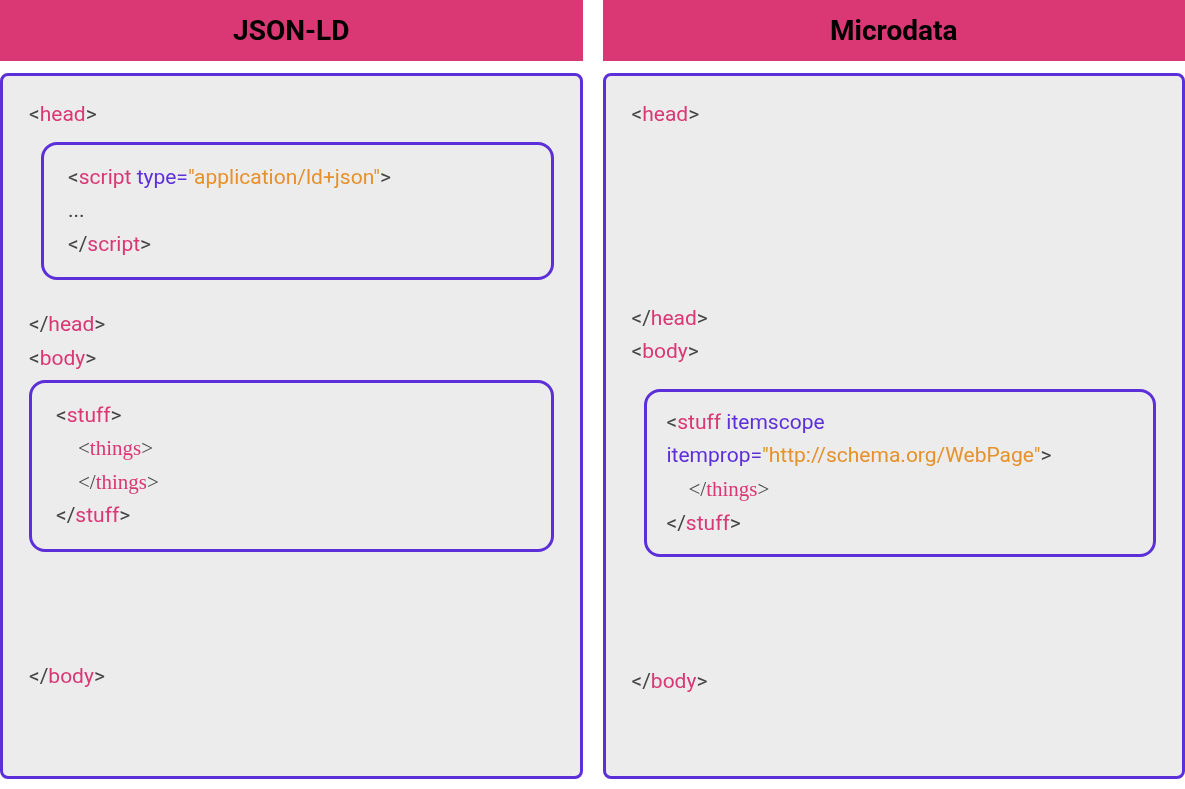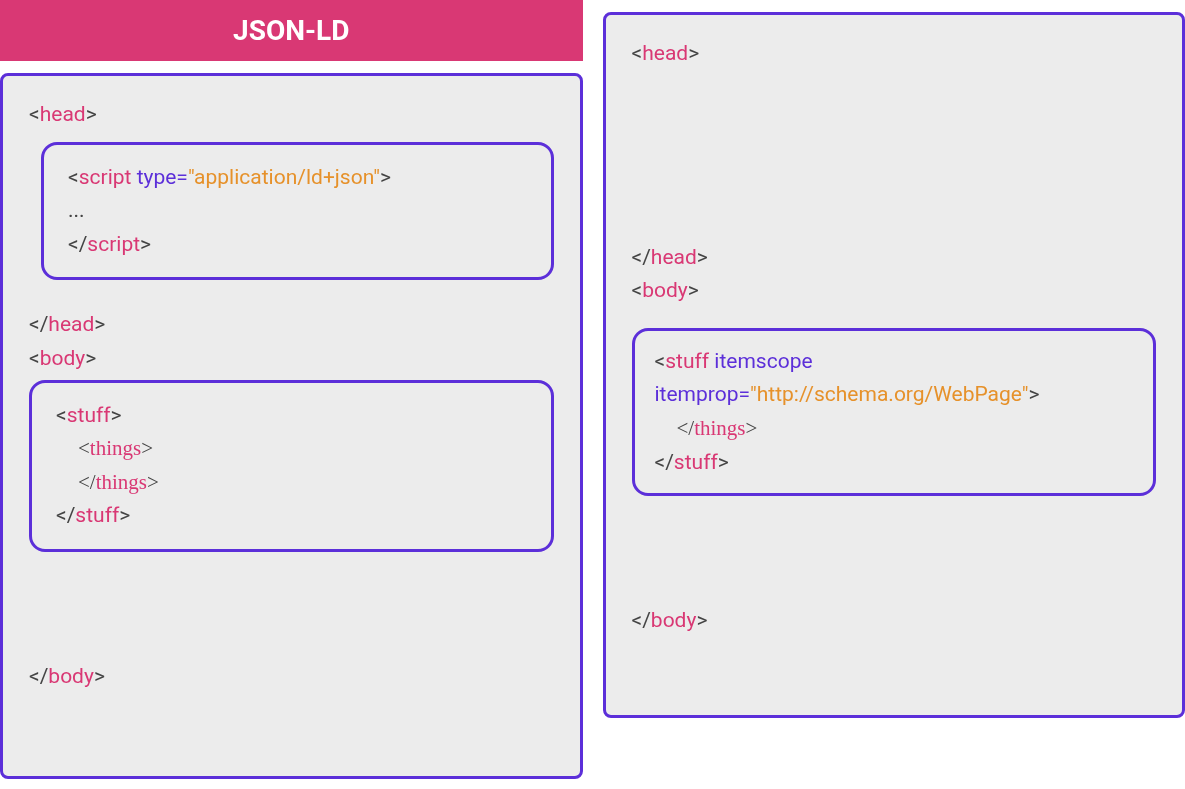--- a/index.html
+++ b/index.html
@@ -17,21 +17,21 @@
     .container {
       display: flex;
       gap: 20px;
       padding: 0;
     }
     .column {
       flex: 1;
     }
     .header {
       background: #d93874;
-      color: #ffffff;
+      color: #000000;
       font-weight: 700;
       font-size: 28px;
       text-align: center;
       padding: 14px 0;
     }
     .panel {
       background: #ececec;
       border: 3px solid #5c2fd9;
       border-radius: 8px;
       margin-top: 12px;
@@ -87,30 +87,31 @@
         <div class="line indent-1"><span class="bracket">&lt;/</span><span class="tag">things</span><span class="bracket">&gt;</span></div>
         <div class="line"><span class="bracket">&lt;/</span><span class="tag">stuff</span><span class="bracket">&gt;</span></div>
       </div>
 
       <div class="spacer-lg"></div>
       <div class="line"><span class="bracket">&lt;/</span><span class="tag">body</span><span class="bracket">&gt;</span></div>
     </div>
   </div>
 
   <div class="column">
+    <div class="header">Microdata</div>
     <div class="panel">
       <div class="line"><span class="bracket">&lt;</span><span class="tag">head</span><span class="bracket">&gt;</span></div>
 
       <div class="spacer-xl"></div>
       <div style="height:60px;"></div>
 
       <div class="line"><span class="bracket">&lt;/</span><span class="tag">head</span><span class="bracket">&gt;</span></div>
       <div class="line"><span class="bracket">&lt;</span><span class="tag">body</span><span class="bracket">&gt;</span></div>
 
-      <div class="inner-box inner-box-indent" style="margin-left:0; margin-top:20px; padding:14px 20px;">
+      <div class="inner-box inner-box-indent" style="margin-left:12px; margin-top:20px; padding:14px 20px;">
         <div class="line"><span class="bracket">&lt;</span><span class="tag">stuff</span><span> </span><span class="attr">itemscope</span></div>
         <div class="line"><span class="attr">itemprop=</span><span class="val">"http://schema.org/WebPage"</span><span class="bracket">&gt;</span></div>
         <div class="line indent-1"><span class="bracket">&lt;/</span><span class="tag">things</span><span class="bracket">&gt;</span></div>
         <div class="line"><span class="bracket">&lt;/</span><span class="tag">stuff</span><span class="bracket">&gt;</span></div>
       </div>
 
       <div class="spacer-lg"></div>
       <div class="line"><span class="bracket">&lt;/</span><span class="tag">body</span><span class="bracket">&gt;</span></div>
     </div>
   </div>

